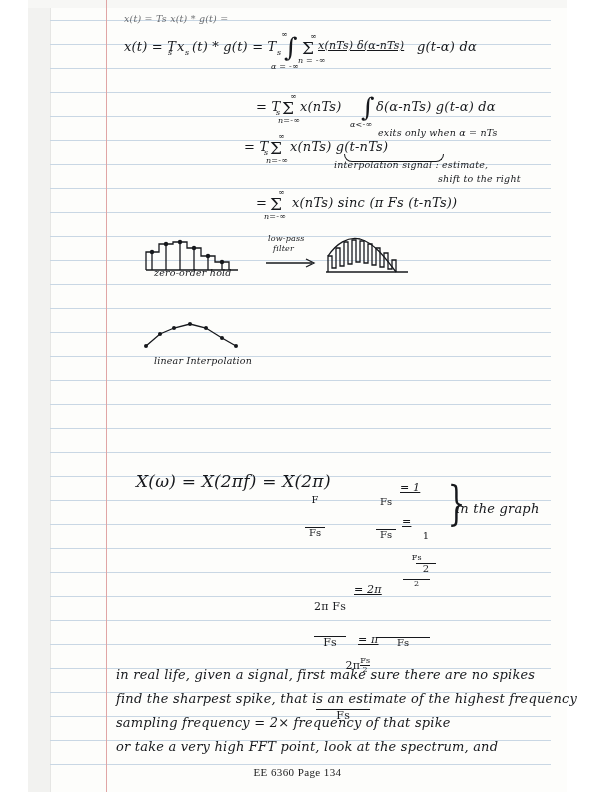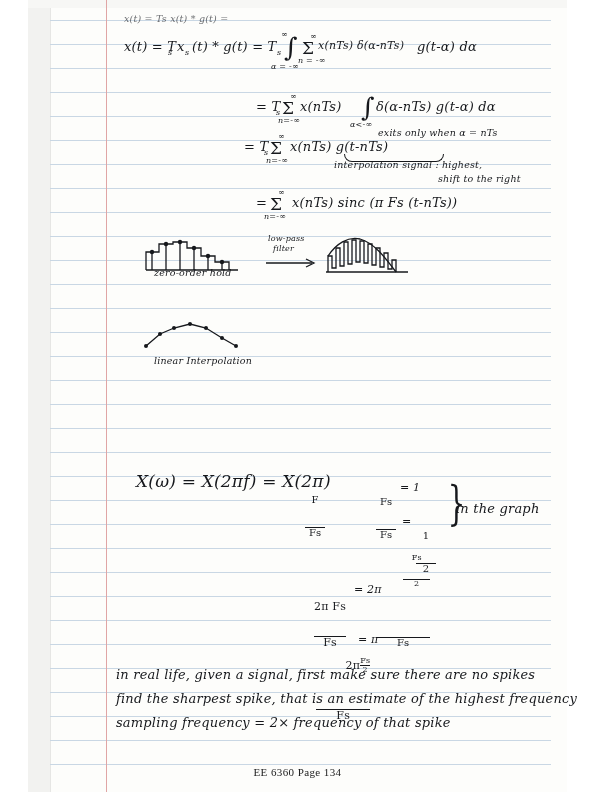--- a/index.html
+++ b/index.html
@@ -63,21 +63,21 @@
     font-family: "DejaVu Serif", serif;
     color: #16181c;
     white-space: pre;
     letter-spacing: 0.2px;
   }
   .ink {
     font-style: italic;
     font-size: 13px;
     line-height: 1.15;
   }
-  .small { font-size: 11px; }
+  .small { font-size: 11px; text-decoration: underline; }
   .tiny { font-size: 9.5px; }
   .xtiny { font-size: 8px; }
   .sub { font-size: 8px; vertical-align: -3px; }
   .big { font-size: 17px; }
   .huge { font-size: 22px; }
 
   .frac {
     display: inline-block;
     text-align: center;
     vertical-align: middle;
@@ -200,21 +200,21 @@
 
   <div>
     <span class="hw ink" style="left: 216px; top: 140px; position: absolute;">= T</span>
     <span class="hw ink sub" style="left: 236px; top: 148px; position: absolute;">s</span>
     <span class="hw ink xtiny" style="left: 250px; top: 132px; position: absolute;">∞</span>
     <span class="hw" style="left: 242px; top: 138px; font-size: 17px; position: absolute;">Σ</span>
     <span class="hw ink xtiny" style="left: 238px; top: 156px; position: absolute;">n=-∞</span>
     <span class="hw ink" style="left: 262px; top: 140px; position: absolute;">x(nTs) g(t-nTs)</span>
     <div class="underline-brace" style="left:316px; top:154px; width:98px;"></div>
     <span class="hw ink tiny" style="left: 350px; top: 128px; position: absolute;">exits only when α = nTs</span>
-    <span class="hw ink tiny" style="left: 306px; top: 160px; position: absolute;">interpolation signal : highest,</span>
+    <span class="hw ink tiny" style="left: 306px; top: 160px; position: absolute;">interpolation signal : estimate,</span>
     <span class="hw ink tiny" style="left: 410px; top: 174px; position: absolute;">shift to the right</span>
   </div>
 
   <div>
     <span class="hw ink" style="left: 228px; top: 196px; position: absolute;">=</span>
     <span class="hw ink xtiny" style="left: 250px; top: 188px; position: absolute;">∞</span>
     <span class="hw" style="left: 242px; top: 194px; font-size: 17px; position: absolute;">Σ</span>
     <span class="hw ink xtiny" style="left: 236px; top: 212px; position: absolute;">n=-∞</span>
     <span class="hw ink" style="left: 264px; top: 196px; position: absolute;">x(nTs) sinc (π Fs (t-nTs))</span>
   </div>
@@ -339,15 +339,16 @@
         <span>2π</span><span class="frac" style="font-size:8px;"><span class="num">Fs</span><span class="den">2</span></span>
       </span>
       <span class="den">Fs</span>
     </span>
     <span class="hw ink small" style="left: 330px; top: 634px; position: absolute;">= π</span>
   </div>
 
   <span class="hw ink" style="left: 88px; top: 668px; position: absolute;">in real life, given a signal, first make sure there are no spikes</span>
   <span class="hw ink" style="left: 88px; top: 692px; position: absolute;">find the sharpest spike, that is an estimate of the highest frequency</span>
   <span class="hw ink" style="left: 88px; top: 716px; position: absolute; text-align: right;">sampling frequency = 2× frequency of that spike</span>
+  <span class="hw ink" style="left: 88px; top: 740px; position: absolute;">or take a very high FFT point, look at the spectrum, and</span>
 
   <div class="footer">EE 6360 Page 134</div>
 </div>
 
 </body></html>

